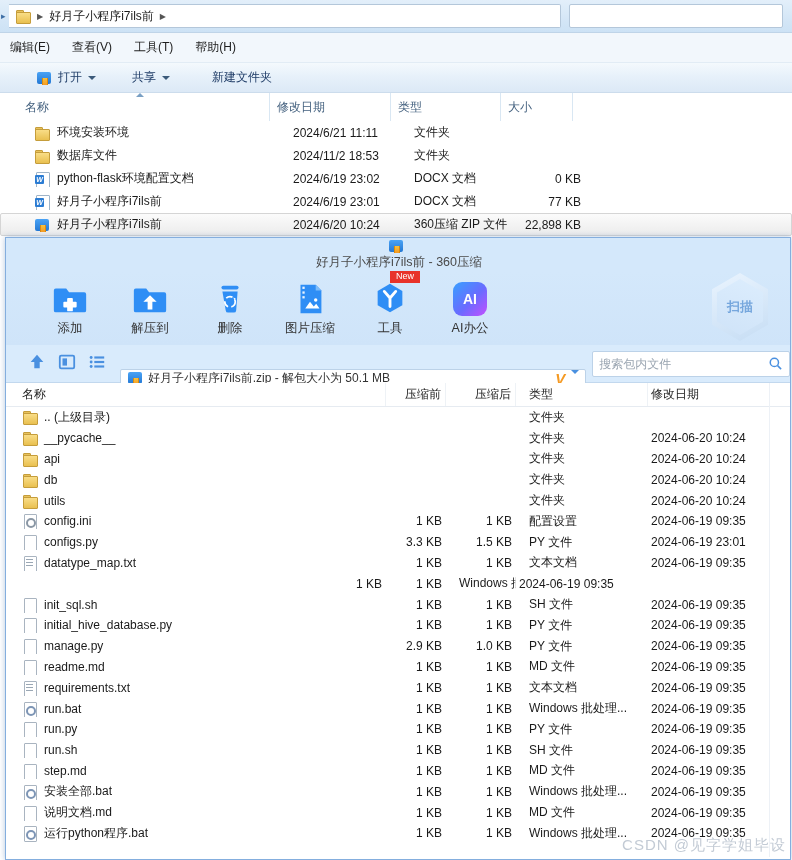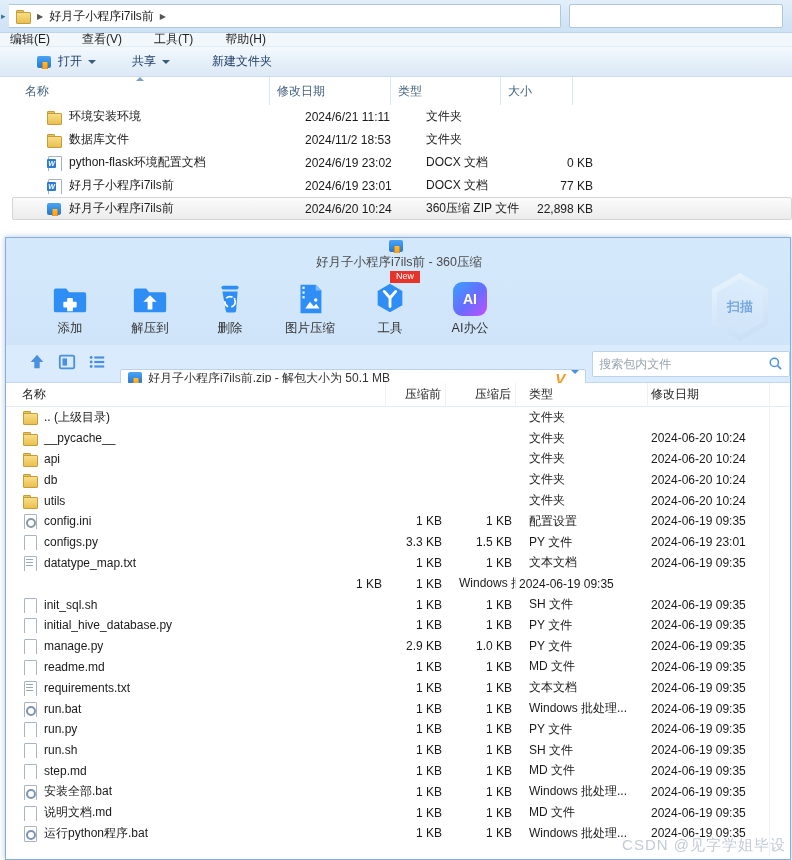--- a/index.html
+++ b/index.html
@@ -8,34 +8,34 @@
   .stage { position:relative; width:792px; height:860px; background:#fff; overflow:hidden; }
 
   
   .explorer { position:absolute; inset:0 0 auto 0; height:237px; background:#fff; }
   .x-addr { height:33px; background:linear-gradient(180deg,#e3effa,#d2e5f6 70%,#cde2f5); display:flex; align-items:center; padding:0; border-bottom:1px solid #bfd4e8; }
   .x-back-frag { width:8px; height:10px; margin-left:1px; color:#3d6ea5; font-size:9px; line-height:10px; }
   .x-addrbox { height:24px; background:#fff; border:1px solid #b4c7da; border-left:none; border-radius:0 2px 2px 0; display:flex; align-items:center; width:552px; padding:0 6px; }
   .x-crumb-arrow { color:#555; font-size:8px; margin:0 6px; }
   .x-addr-text { font-size:12px; color:#1a1a1a; }
   .x-search { height:24px; width:214px; margin-left:8px; background:#fff; border:1px solid #b4c7da; border-radius:2px; font-size:12px; padding:0 6px; color:#333; outline:none; }
-  .x-menubar { height:14px; background:#f2f7fc; display:flex; align-items:center; gap:16px; padding-left:2px; border-bottom:1px solid #e2ecf5; }
+  .x-menubar { height:30px; background:#f2f7fc; display:flex; align-items:center; gap:6px; padding-left:2px; border-bottom:1px solid #e2ecf5; }
   .x-menu-item { font-size:12px; color:#1e1e1e; padding:3px 8px; cursor:default; }
   .x-cmdbar { height:30px; background:linear-gradient(180deg,#f4f9fd,#e7f1fa 45%,#dcE9f6); border-bottom:1px solid #ccdcec; display:flex; align-items:center; padding-left:28px; }
   .x-cmd { display:flex; align-items:center; gap:6px; font-size:12px; color:#1f3c67; padding:4px 8px; }
   .caret-down { width:0; height:0; border-left:4px solid transparent; border-right:4px solid transparent; border-top:4px solid #3b5a7a; display:inline-block; }
   .x-cmd.nf { margin-left:26px; }
   .x-cmd.sh { margin-left:20px; }
 
   .x-list { position:relative; background:#fff; }
   .x-head { display:grid; grid-template-columns:252px 121px 110px 72px; padding-left:18px; height:28px; align-items:center; position:relative; }
   .x-head .hc { font-size:12px; color:#44617f; height:100%; display:flex; align-items:center; border-right:1px solid #d9e7f3; padding-left:7px; }
   .x-head .hc:first-child { padding-left:0; }
   .x-sort { position:absolute; top:0; left:136px; width:0; height:0; border-left:4px solid transparent; border-right:4px solid transparent; border-bottom:4px solid #7aa0c4; }
-  .xrow { display:grid; grid-template-columns:252px 121px 110px 72px; padding-left:33px; height:23px; align-items:center; font-size:12px; color:#1a1a1a; border:1px solid transparent; border-radius:2px;margin-left:12px; }
+  .xrow { display:grid; grid-template-columns:252px 121px 110px 72px; padding-left:33px; height:23px; align-items:center; font-size:12px; color:#1a1a1a; border:1px solid transparent; border-radius:2px; }
   .xrow.sel { background:linear-gradient(180deg,#fbfbfb,#ececec); border-color:#d5d5d5; }
   .xrow .c-name { display:flex; align-items:center; gap:7px; overflow:hidden; white-space:nowrap; }
   .xrow .c-date { padding-left:7px; }
   .xrow .c-type { padding-left:7px; }
   .xrow .c-size { text-align:right; padding-right:8px; }
 
   
   .fico { width:16px; height:16px; position:relative; display:inline-block; flex:none; }
   .fico.folder::before { content:""; position:absolute; left:1px; top:2px; width:6px; height:4px; background:#e8c25c; border:1px solid #c59d3b; border-radius:1px 1px 0 0; }
   .fico.folder::after { content:""; position:absolute; left:1px; top:4px; width:13px; height:10px; background:linear-gradient(180deg,#f9dd87,#e9c050); border:1px solid #c59d3b; border-radius:1px; }

